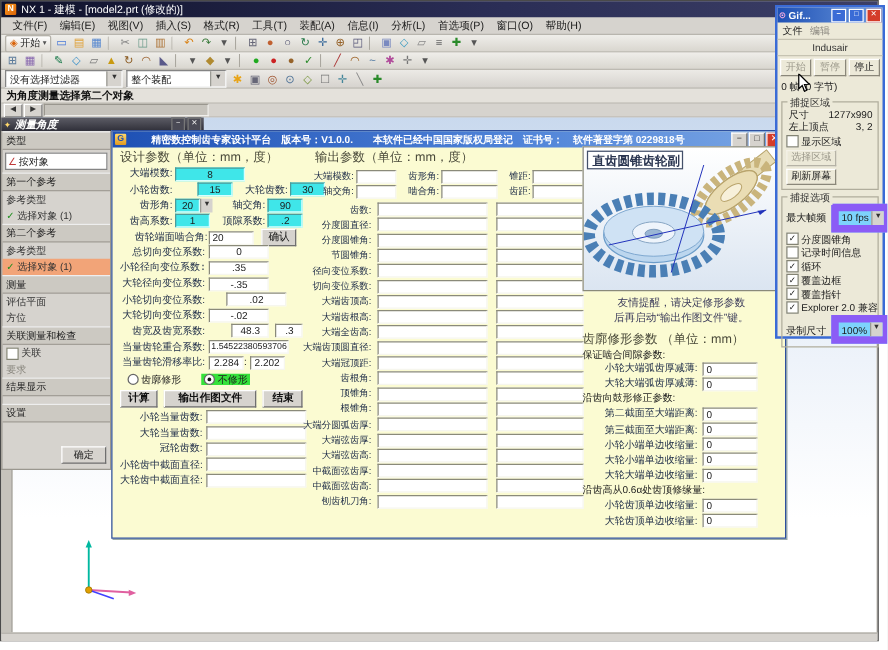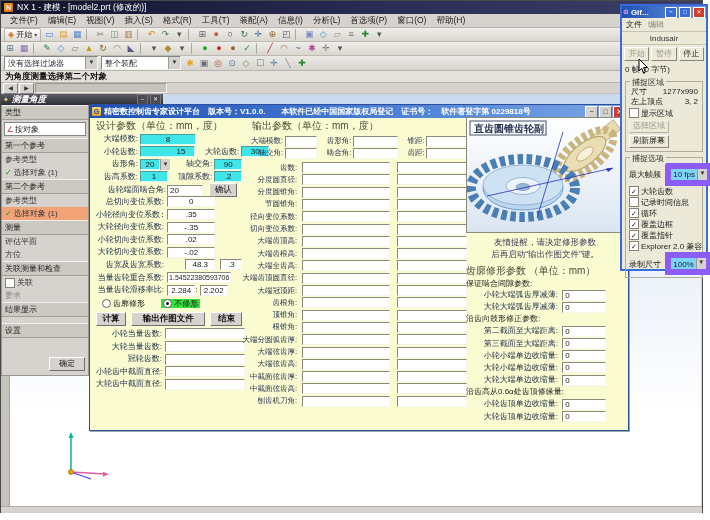--- a/index.html
+++ b/index.html
@@ -34,21 +34,21 @@
   .mpanel{position:absolute;left:0;top:104px;width:88px;height:271px;background:#d6d3ce;border:1px solid #9a978f;border-top:none;box-sizing:border-box;font-size:8px;}
   .ph{background:#ccc9c2;border-top:1px solid #eee;border-bottom:1px solid #a39f98;padding:1px 3px;color:#222;white-space:nowrap;overflow:hidden;}
   .prow{padding:1px 3px;white-space:nowrap;overflow:hidden;color:#333;}
   .pcheck{color:#1e8f1e;font-weight:bold;margin-right:2px;}
   .psel{background:#f2a478;}
   .pcombo{margin:2px 2px;display:flex;align-items:center;height:12px;background:#fff;border:1px solid #848484;}
   .okbtn{position:absolute;right:3px;bottom:4px;width:34px;height:12px;background:#d6d3ce;border:1px solid;border-color:#fff #6f6f6f #6f6f6f #fff;font-size:8px;text-align:center;line-height:11px;}
   .grey{color:#8a877f;}
   
   .dlg{position:absolute;left:88px;top:103px;width:540px;height:327px;border:1px solid #2d4f9e;background:#fbfbd2;box-shadow:1px 1px 0 #9aa;box-sizing:border-box;}
-  .dlgtitle{position:absolute;left:0;top:0;width:100%;height:13px;background:linear-gradient(90deg,#1e50b4,#4f83d8 60%,#7aa6e4);color:#fff;display:flex;align-items:center;gap:3px;padding:0 2px;box-sizing:border-box;font-size:8px;white-space:nowrap;overflow:hidden;}
+  .dlgtitle{position:absolute;left:0;top:0;width:100%;height:13px;background:linear-gradient(90deg,#1e50b4,#4f83d8 60%,#7aa6e4);color:#fff;display:flex;align-items:center;gap:20px;padding:0 2px;box-sizing:border-box;font-size:8px;white-space:nowrap;overflow:hidden;}
   .dico{width:9px;height:9px;background:linear-gradient(#ffd86b,#e09a20);border-radius:1px;font-size:7px;color:#1e50b4;font-weight:bold;text-align:center;line-height:9px;}
   .wbtns{margin-left:auto;display:flex;gap:1px;}
   .wb{width:11px;height:10px;background:#d6d3ce;border:1px solid;border-color:#fff #6f6f6f #6f6f6f #fff;color:#222;font-size:7px;line-height:9px;text-align:center;}
   .wb.close{background:#d43c2a;color:#fff;}
   .sechd{font-size:10px;color:#4a4a3a;white-space:nowrap;}
   .inp{display:inline-block;background:#fff;border:1px solid;border-color:#8a8a7a #f6f6ee #f6f6ee #8a8a7a;height:9px;line-height:9px;font-size:8px;vertical-align:middle;box-sizing:content-box;}
   .cyanf{background:#3fe6e9;border-color:#4c9a9a #d8ffff #d8ffff #4c9a9a;text-align:center;}
   .ctr{text-align:center;}
   .lbl{display:inline-block;text-align:right;color:#22304a;vertical-align:middle;white-space:nowrap;}
   .col{position:absolute;box-sizing:border-box;}
@@ -284,21 +284,21 @@
           <span class="wb">−</span>
           <span class="wb">□</span>
           <span class="wb close">✕</span>
         </span>
       </div>
 
       <div class="col" style="left:6px;top:14px;width:160px;">
         <div class="sechd">设计参数（单位：mm，度）</div>
         <div class="drow"><span class="lbl" style="width:42px;">大端模数:</span><span class="inp cyanf" style="width:54px;margin-left:2px;">8</span></div>
         <div class="drow">
-          <span class="lbl" style="width:42px;">小轮齿数:</span><span class="inp cyanf" style="width:26px;margin-left:2px;padding-left:27px;">15</span>
+          <span class="lbl" style="width:42px;">小轮齿数:</span><span class="inp cyanf" style="width:26px;margin-left:20px;">15</span>
           <span class="lbl" style="width:42px;">大轮齿数:</span><span class="inp cyanf" style="width:26px;margin-left:2px;">30</span>
         </div>
         <div class="drow">
           <span class="lbl" style="width:42px;">齿形角:</span><span class="inp cyanf" style="width:18px;margin-left:2px;">20</span><span class="drop" style="display:inline-block;width:9px;height:11px;vertical-align:middle;">▼</span>
           <span class="lbl" style="width:40px;">轴交角:</span><span class="inp cyanf" style="width:26px;margin-left:2px;">90</span>
         </div>
         <div class="drow">
           <span class="lbl" style="width:42px;">齿高系数:</span><span class="inp cyanf" style="width:26px;margin-left:2px;">1</span>
           <span class="lbl" style="width:42px;">顶隙系数:</span><span class="inp cyanf" style="width:26px;margin-left:2px;">.2</span>
         </div>
@@ -315,21 +315,21 @@
             <div class="drow">
               <span class="lbl" style="width:68px;font-family:Liberation Mono, monospace;">小轮径向变位系数:</span>
               <span class="inp ctr" style="width:46px;margin-left:1px;">.35</span>
             </div>
             <div class="drow">
               <span class="lbl" style="width:68px;">大轮径向变位系数:</span>
               <span class="inp ctr" style="width:46px;margin-left:1px;">-.35</span>
             </div>
             <div class="drow">
               <span class="lbl" style="width:68px;">小轮切向变位系数:</span>
-              <span class="inp ctr" style="width:46px;margin-left:1px;">.02</span>
+              <span class="inp ctr" style="width:46px;margin-left:15px;">.02</span>
             </div>
             <div class="drow">
               <span class="lbl" style="width:68px;">大轮切向变位系数:</span>
               <span class="inp ctr" style="width:46px;margin-left:1px;">-.02</span>
             </div>
           </div>
         <div class="drow">
           <span class="lbl" style="width:68px;">齿宽及齿宽系数:</span>
           <span class="inp ctr" style="width:28px;margin-left:19px;">48.3</span>
           <span class="inp ctr" style="width:20px;margin-left:3px;">.3</span>
@@ -632,21 +632,21 @@
             <span class="ctext">10 fps</span>
             <span class="drop">▼</span>
           </span>
         </div>
         <div>
 
         <div class="chkrow">
               <span class="cb">
                 <i>✓</i>
               </span>
-              <span>大轮齿数</span>
+              <span>分度圆锥角</span>
             </div>
             <div class="chkrow">
               <span class="cb">
                 <i></i>
               </span>
               <span>记录时间信息</span>
             </div>
             <div class="chkrow">
               <span class="cb">
                 <i>✓</i>

